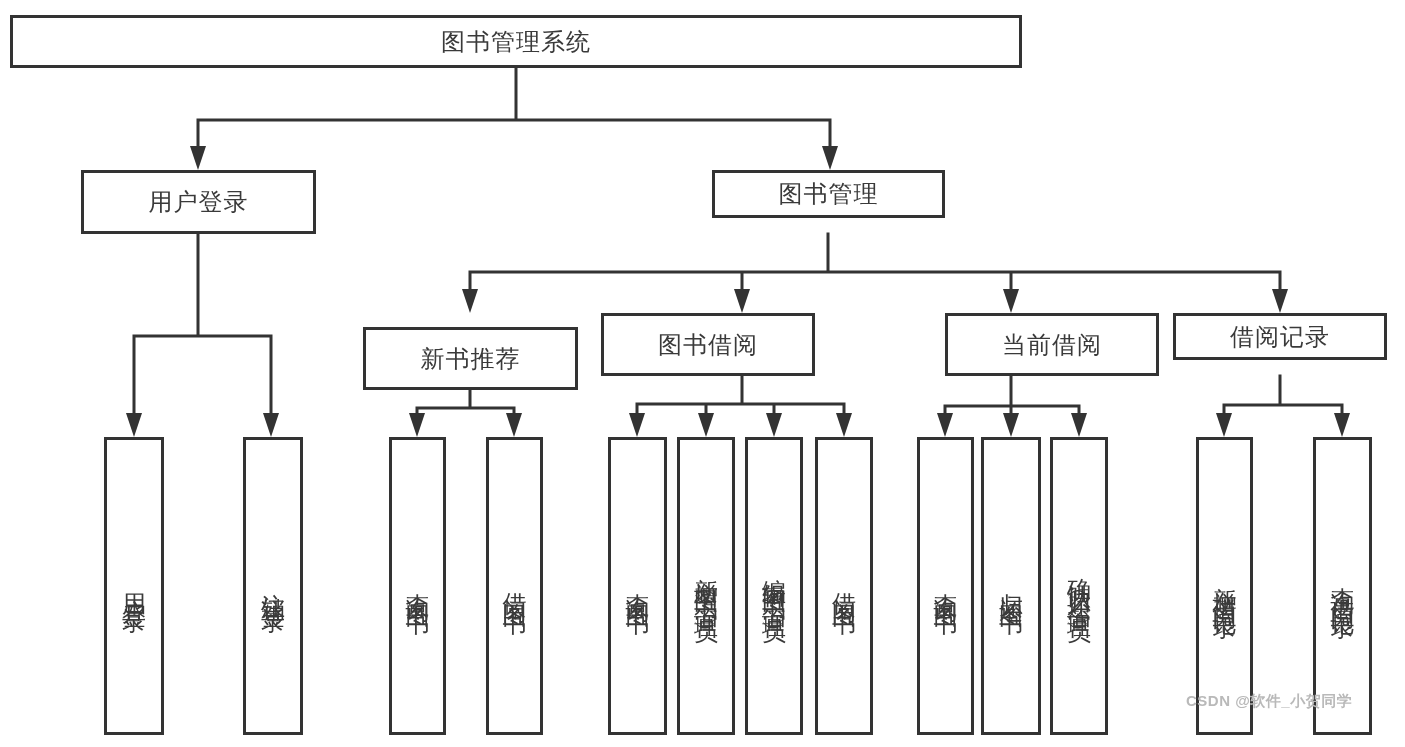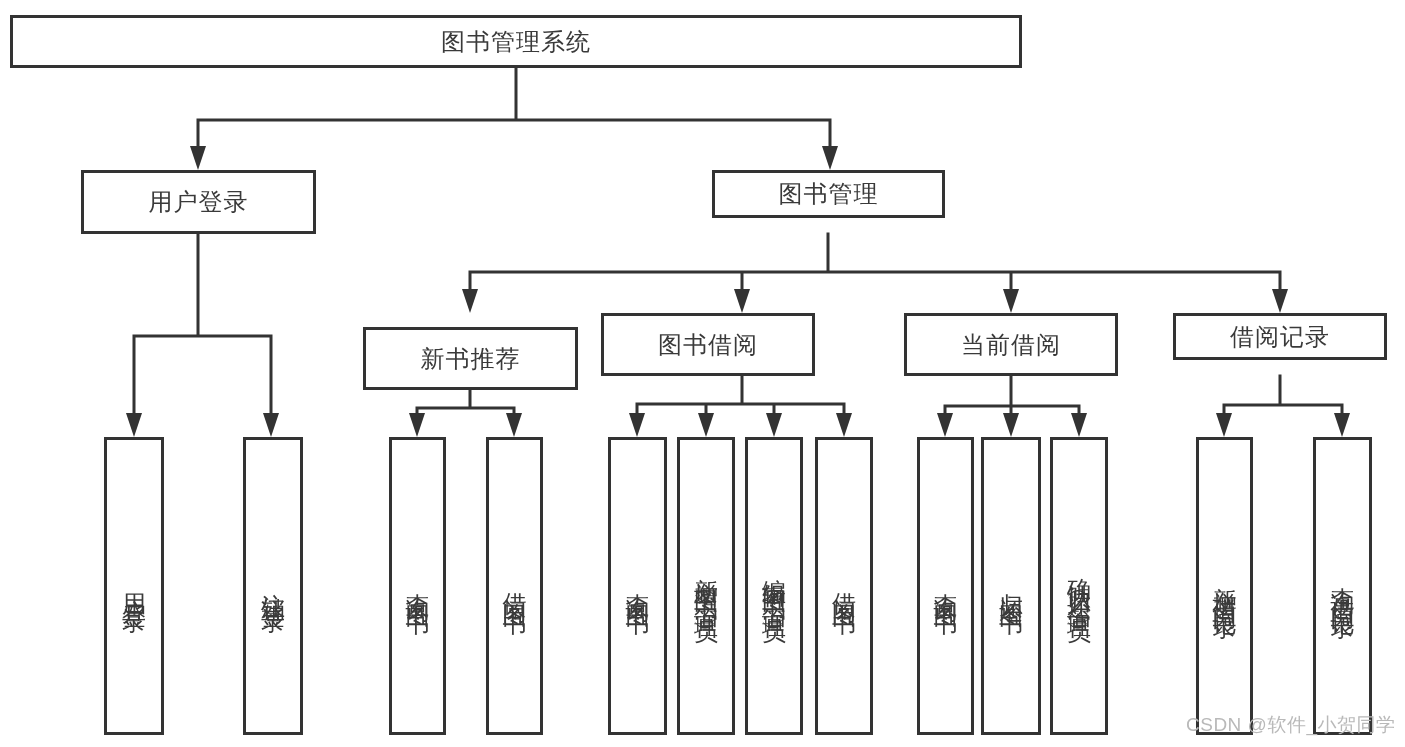--- a/index.html
+++ b/index.html
@@ -40,26 +40,27 @@
     writing-mode: vertical-rl;
     text-orientation: mixed;
     line-height: 1;
     letter-spacing: 6px;
     font-size: 24px;
     white-space: nowrap;
   }
   #watermark {
     position: absolute;
     left: 1186px;
-    top: 712px;
+    top: 692px;
     z-index: 6;
-    font-size: 19px;
+    font-size: 15px;
     letter-spacing: 0.5px;
     color: #b9b9b9;
     white-space: nowrap;
+    font-weight: bold;
   }
 </style>
 </head>
 <body>
 
 <div id="canvas">
 
   <svg id="connectors" width="1405" height="747" viewBox="0 0 1405 747">
     <g stroke="#333333" stroke-width="3" fill="none" stroke-linecap="square">
 
@@ -100,21 +101,21 @@
     </g>
   </svg>
 
   <div class="box" style="left:10px; top:15px; width:1012px; height:53px;">图书管理系统</div>
 
   <div class="box" style="left:81px; top:170px; width:235px; height:64px;">用户登录</div>
   <div class="box" style="left:712px; top:170px; width:233px; height:48px;">图书管理</div>
 
   <div class="box" style="left:363px; top:327px; width:215px; height:63px;">新书推荐</div>
   <div class="box" style="left:601px; top:313px; width:214px; height:63px;">图书借阅</div>
-  <div class="box" style="left:904px; top:313px; width:214px; height:63px;">当前借阅</div>
+  <div class="box" style="left:945px; top:313px; width:214px; height:63px;">当前借阅</div>
   <div class="box" style="left:1173px; top:313px; width:214px; height:47px;">借阅记录</div>
 
   <div class="box leaf" style="left:104px; top:437px; width:60px; height:298px;">
     <span class="vtext">用户登录</span>
   </div>
   <div class="box leaf" style="left:243px; top:437px; width:60px; height:298px;">
     <span class="vtext">注销登录</span>
   </div>
 
   <div class="box leaf" style="left:389px; top:437px; width:57px; height:298px;">

